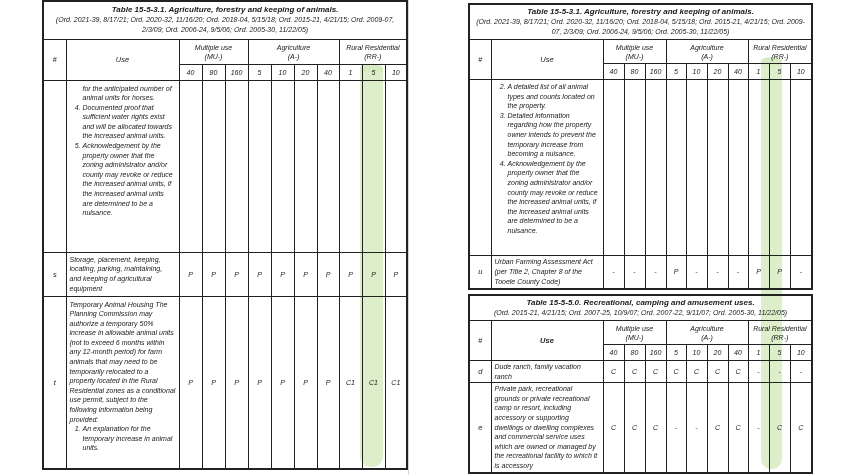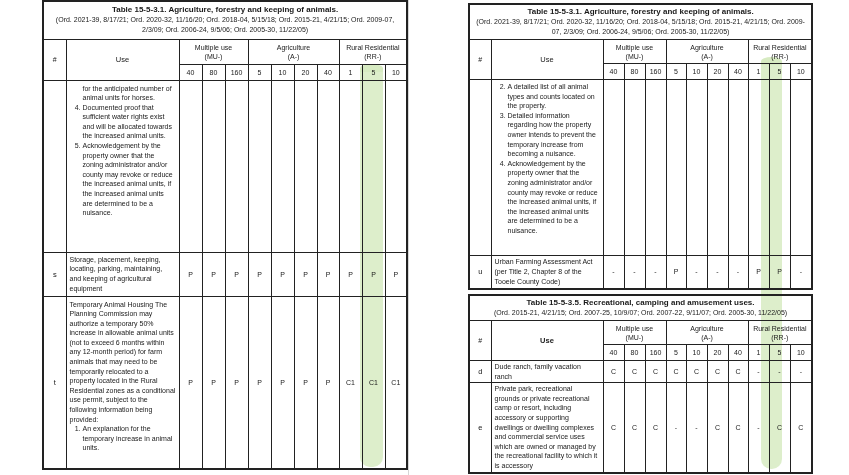--- a/index.html
+++ b/index.html
@@ -18,21 +18,21 @@
   .hdr-use { font-size:7.5px; }
   .num { font-size:7px; height:15px; }
   .idx { font-size:7.5px; }
   .use { text-align:left !important; font-size:7px; line-height:9.6px; padding:1px 3px !important; vertical-align:top !important; }
   .use ol { margin:0; padding-left:13px; }
   .use ol li { padding-left:0; }
   .use .indent { padding-left:13px; display:block; }
   .val { font-size:7px; }
   .hl { position:absolute; background:#d7ebc2; opacity:0.85; border-radius:0 0 10px 10px; pointer-events:none; }
   .hl-circle { position:absolute; background:#d7ebc2; border-radius:50% 50% 0 0; pointer-events:none; }
-  .z { position:relative; z-index:2; }
+  .z { position:relative; z-index:2;font-style:italic; }
 </style>
 </head>
 <body>
 
 <div class="page page-left">
   <div class="hl-circle" style="left:360px; top:64px; width:23px; height:8px;"></div>
   <div class="hl" style="left:360px; top:68px; width:23px; height:399px;"></div>
 
   <table class="zt z" style="left:42px; top:0px; width:364px;">
     <colgroup>
@@ -226,21 +226,21 @@
         <col style="width:21px">
         <col style="width:21px">
         <col style="width:20px">
       <col style="width:21px">
         <col style="width:21px">
         <col style="width:22px">
     </colgroup>
     <tbody>
         <tr style="height:24px">
       <td colspan="12" class="title-cell">
-        <span class="t">Table 15-5-3.5.  Recreational, camping and amusement uses.</span>
+        <span class="t">Table 15-5-5.0.  Recreational, camping and amusement uses.</span>
         <span class="o">(Ord. 2015-21, 4/21/15; Ord. 2007-25, 10/9/07; Ord. 2007-22, 9/11/07; Ord. 2005-30, 11/22/05)</span>
       </td>
     </tr>
     <tr style="height:24px">
       <td rowspan="2" class="hdr">#</td>
       <td rowspan="2" class="hdr hdr-use" style="font-weight:bold;">Use</td>
       <td colspan="3" class="hdr"><span>Multiple use</span><br><span>(MU-)</span></td>
       <td colspan="4" class="hdr"><span>Agriculture</span><br><span>(A-)</span></td>
       <td colspan="3" class="hdr"><span>Rural Residential</span><br><span>(RR-)</span></td>
     </tr>

